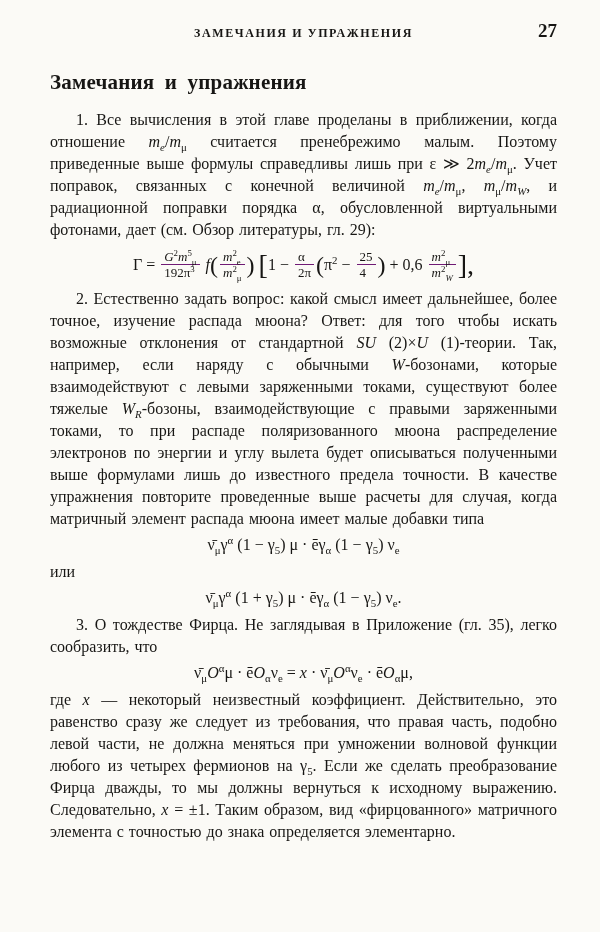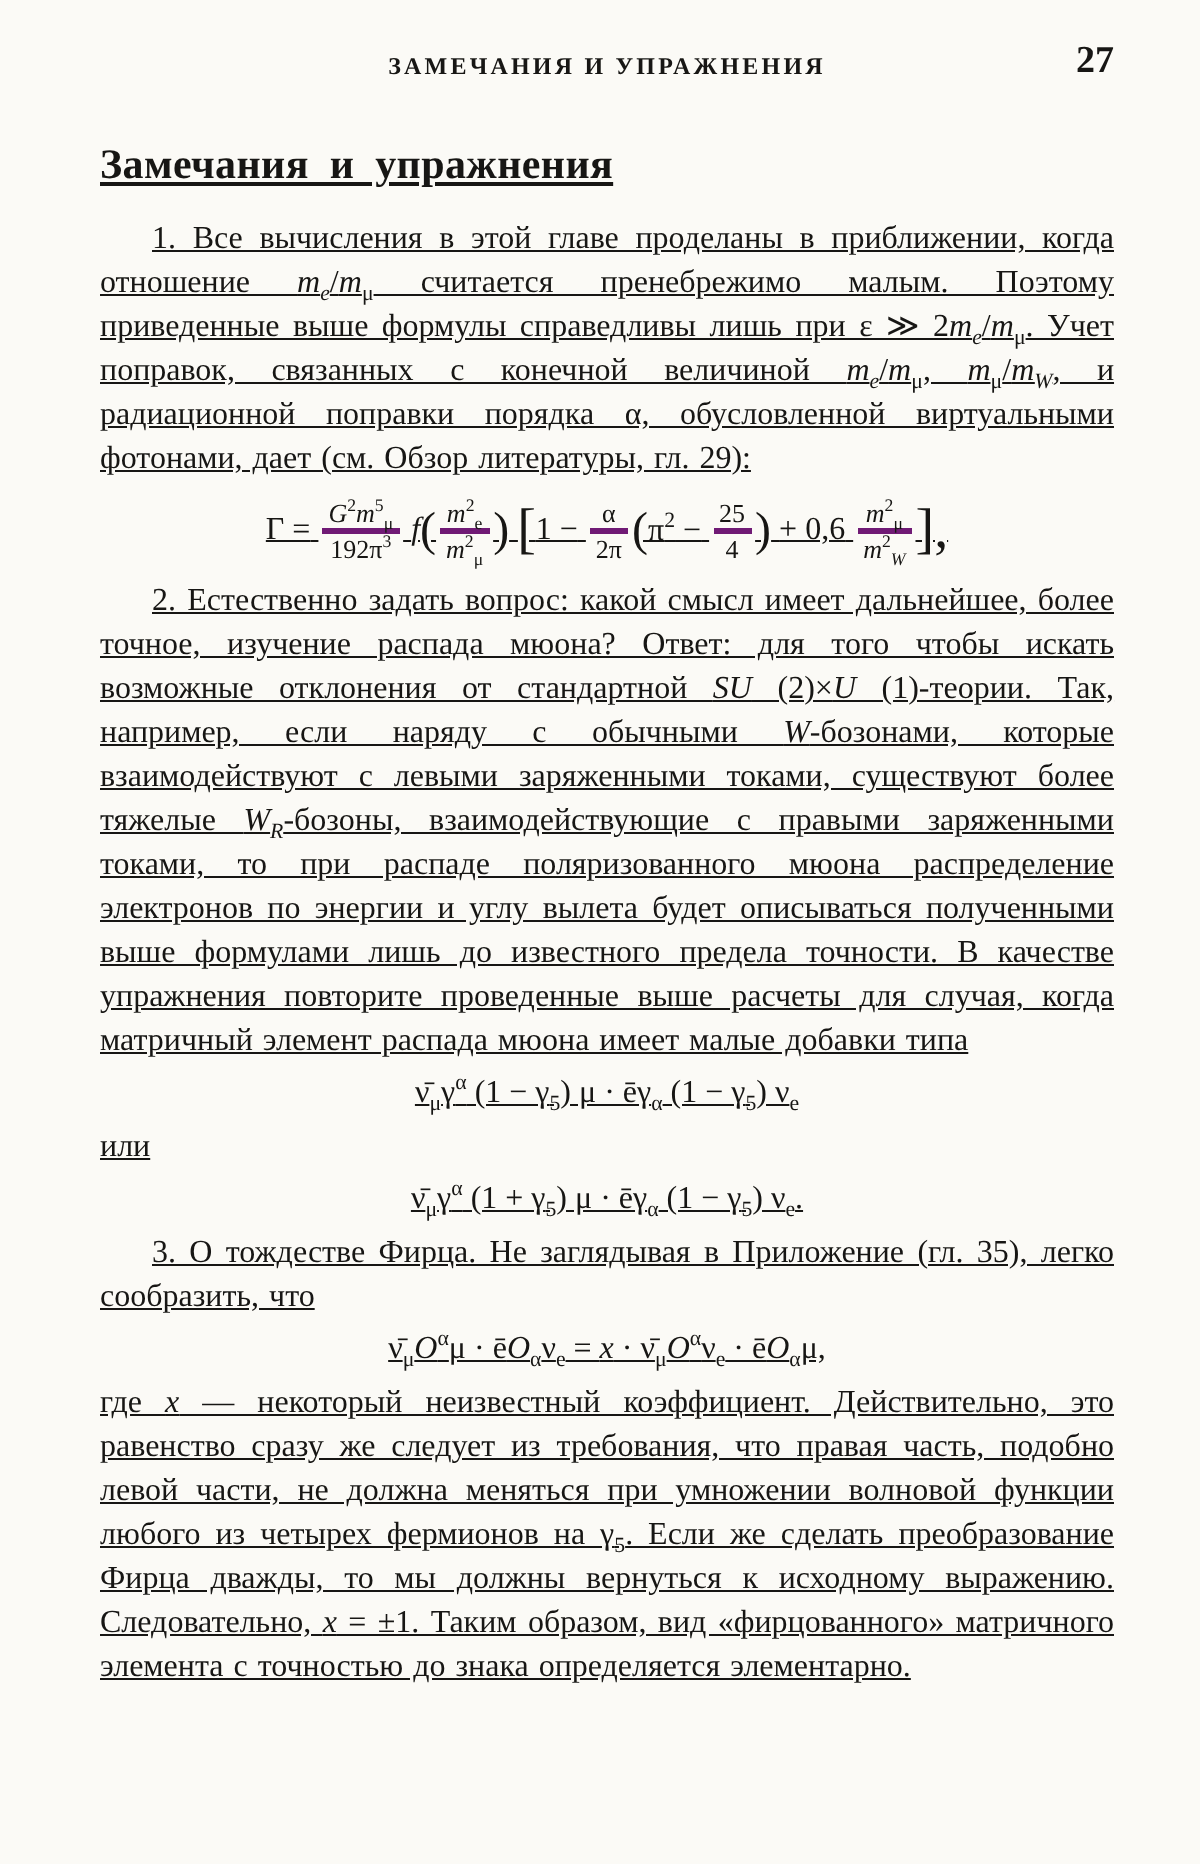--- a/index.html
+++ b/index.html
@@ -7,21 +7,20 @@
     width: 600px; height: 932px;
     background: #fbfaf6;
     overflow: hidden;
     font-family: "Liberation Serif", "DejaVu Serif", serif;
     color: #171614;
   }
   .page {
     box-sizing: border-box;
     width: 585px; height: 932px;
     padding: 20px 28px 0 50px;
-    text-decoration: underline;
   }
   
   .running-head {
     position: relative;
     height: 26px;
     margin-bottom: 4px;
   }
   .rh-title {
     position: absolute;
     left: 0; right: 0;
@@ -65,30 +64,30 @@
   }
   .equation.gamma-eq { margin: 8px 0 8px 0; }
   .equation i, p.body i { font-style: italic; }
   .equation sub, .equation sup, p.body sub, p.body sup {
     font-size: 68%;
     line-height: 0;
   }
   .frac {
     display: inline-block;
     vertical-align: middle;
-    text-align: center;
+    text-align: left;
     margin: 0 2px;
   }
   .frac .num, .frac .den {
     display: block;
     font-size: 13px;
     line-height: 15px;
     padding: 0 3px;
   }
-  .frac .den { border-top: 3px solid #701a75; }
+  .frac .den { border-top: 1px solid #701a75; }
   .paren  { font-size: 24px; vertical-align: middle; font-weight: 300; }
   .brack  { font-size: 28px; vertical-align: middle; font-weight: 300; }
   .tok    { vertical-align: middle; }
   .or-line {
     font-size: 16px; line-height: 22px;
     margin: 2px 0;
     text-align: left;
   }
 </style>
 </head>

